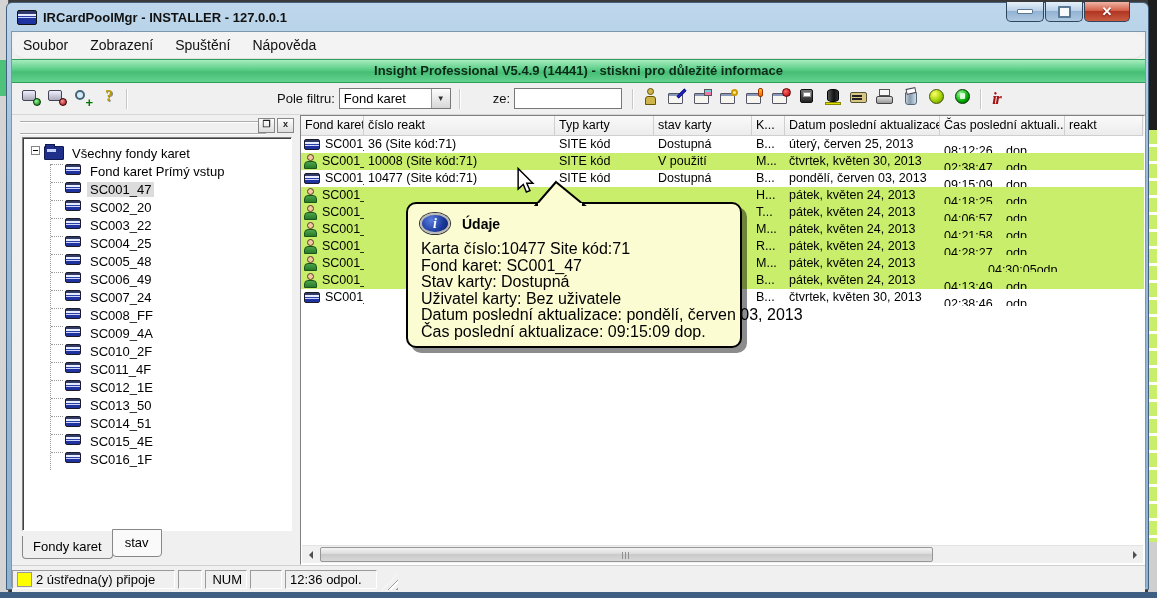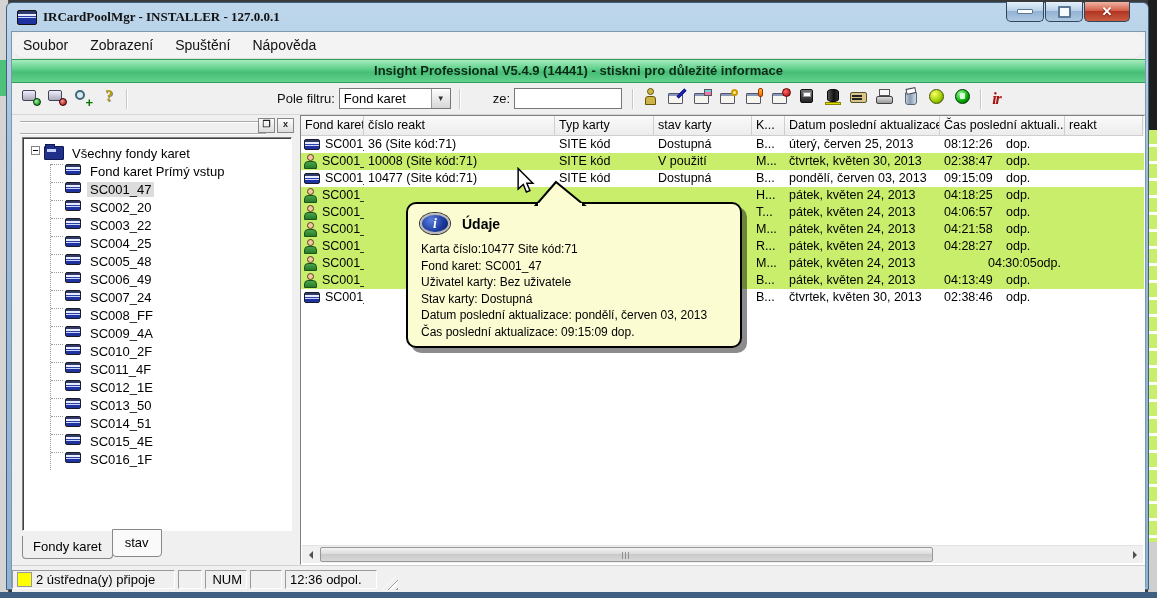--- a/index.html
+++ b/index.html
@@ -11,21 +11,21 @@
   .bg-right{position:absolute;right:0;top:0;width:9px;height:598px;background:#1e1e1e;}
   .bg-right .bg-rows{position:absolute;left:0;top:130px;width:9px;height:412px;
     background:repeating-linear-gradient(180deg,#c9ee6b 0 14px,#ffffff 14px 17px);}
   .bg-right .bg-gray{position:absolute;left:0;top:542px;width:9px;height:50px;background:#cfcfcf;}
   .bg-bottom{position:absolute;left:0;top:592px;width:1157px;height:6px;background:#3f5f82;}
 
   
   .window{position:absolute;left:6px;top:2px;width:1143px;height:588px;box-sizing:border-box;
     background:linear-gradient(180deg,#bed7ec,#9dbcd9 30%,#8fb3d4);border:1px solid #44627e;
     border-radius:6px 6px 0 0;padding:0 4px 4px 4px;}
-  .titlebar{position:relative;height:28px;display:flex;align-items:center;font-family:Liberation Serif, serif;}
+  .titlebar{position:relative;height:28px;display:flex;align-items:center;}
   .app-ico{width:18px;height:13px;margin:0 6px 0 6px;border:1px solid #111;border-radius:2px;
     background:linear-gradient(180deg,#2e3a6e 0 3px,#e8ecff 3px 5px,#2b3fa8 5px 6px,#cdd6ff 6px 7px,#1f33a0 7px 100%);}
   .title-text{font-size:13px;font-weight:600;color:#111;}
   .winbtns{position:absolute;right:14px;top:-1px;display:flex;}
   .wbtn{width:38px;height:20px;box-sizing:border-box;border:1px solid #30465c;border-top:none;
     border-radius:0 0 5px 5px;margin-left:1px;display:flex;align-items:center;justify-content:center;
     background:linear-gradient(#e6f1fb,#b9d0e6 45%,#93b3d4 50%,#aec8e0);cursor:default;}
   .wbtn.close{width:46px;background:linear-gradient(#f0b4a4,#d2604a 45%,#b13522 50%,#c95c41);}
   .wbtn .bar{width:14px;height:3px;background:#fff;border:1px solid #5a7894;border-radius:1px;}
   .wbtn .box{width:9px;height:8px;background:#f6fafd;border:2px solid #5a7894;border-radius:1px;}
@@ -128,21 +128,21 @@
   
   .table-pane{position:relative;flex:1;height:450px;box-sizing:border-box;background:#fff;
     border:1px solid;border-color:#808080 #ffffff #ffffff #808080;overflow:hidden;}
   .thead{display:flex;height:20px;background:#f1f1f1;}
   .th{box-sizing:border-box;padding:2px 4px 0;font-size:12.5px;color:#000;white-space:nowrap;overflow:hidden;
     border-right:1px solid #cfcfcf;border-bottom:1px solid #cfcfcf;background:linear-gradient(#fafafa,#ececec);flex:0 0 auto;}
   .tr{display:flex;height:17px;line-height:17px;background:#fff;}
   .tr.hl{background:#c9ee6b;}
   .td{box-sizing:border-box;padding:0 4px;font-size:12.5px;color:#000;white-space:nowrap;overflow:hidden;flex:0 0 auto;}
   .td.first{display:flex;align-items:center;gap:5px;padding-left:3px;}
-  .td .tt{display:inline-block;width:62px;}
+  .td .tt{display:inline-block;width:62px;margin-top:7px;}
   .hscroll{position:absolute;left:1px;right:1px;bottom:1px;height:17px;background:#f0f0f0;display:flex;border-top:1px solid #e3e3e3;}
   .sc-arrow{width:17px;height:17px;display:flex;align-items:center;justify-content:center;background:#f0f0f0;}
   .sc-arrow span{width:0;height:0;border:4px solid transparent;}
   .sc-arrow.left span{border-right-color:#505050;margin-left:-4px;}
   .sc-arrow.right span{border-left-color:#505050;margin-right:-4px;}
   .sc-track{flex:1;position:relative;}
   .sc-thumb{position:absolute;left:1px;top:1px;height:15px;width:76%;box-sizing:border-box;border:1px solid #979797;border-radius:2px;
     background:linear-gradient(#f4f4f4,#dcdcdc 45%,#cacaca 50%,#d8d8d8);}
   .sc-thumb::after{content:"";position:absolute;left:50%;top:4px;margin-left:-5px;width:9px;height:7px;
     background:repeating-linear-gradient(90deg,#909090 0 1px,rgba(0,0,0,0) 1px 3px);}
@@ -162,21 +162,21 @@
     border:2px solid #000;border-radius:10px;box-shadow:5px 5px 0 rgba(0,0,0,0.45);z-index:40;}
   .tip-tail{position:absolute;left:532px;top:180px;z-index:41;}
   .tip-head{display:flex;align-items:center;padding:9px 0 2px 12px;}
   .info-ico{width:30px;height:21px;border-radius:50%;box-sizing:border-box;position:relative;
     background:radial-gradient(circle at 35% 30%,#5a7fe0,#1a3a9c 60%,#0a1f66);
     border:2px solid #b9b9b9;box-shadow:0 0 0 1px #333;}
   .info-ico::after{content:"i";position:absolute;left:0;right:0;top:0px;text-align:center;
     color:#fff;font:bold italic 14px "Liberation Serif",serif;line-height:17px;}
   .tip-title{font-size:14px;font-weight:bold;color:#000;margin-left:12px;}
   .tip-lines{padding:5px 0 0 13px;}
-  .tip-line{font-size:12px;line-height:16.5px;color:#000;white-space:nowrap;}
+  .tip-line{font-size:16px;line-height:16.5px;color:#000;white-space:nowrap;}
 
   .cursor{position:absolute;left:516px;top:167px;z-index:50;}
 </style>
 </head>
 <body>
 
 <div class="screen">
   <div class="bg-left">
       <div class="bg-banner"></div>
     </div>
@@ -506,22 +506,22 @@
   </div>
 
   <div class="tip-body">
     <div class="tip-head">
       <span class="info-ico"></span>
       <span class="tip-title">Údaje</span>
     </div>
     <div class="tip-lines" id="tip-lines">
         <div class="tip-line">Karta číslo:10477 Site kód:71</div>
         <div class="tip-line">Fond karet: SC001_47</div>
+        <div class="tip-line">Stav karty: Dostupná</div>
         <div class="tip-line">Uživatel karty: Bez uživatele</div>
-        <div class="tip-line">Stav karty: Dostupná</div>
         <div class="tip-line">Datum poslední aktualizace: pondělí, červen 03, 2013</div>
         <div class="tip-line">Čas poslední aktualizace: 09:15:09 dop.</div>
       </div>
   </div>
   <svg class="tip-tail" width="56" height="28" viewBox="0 0 56 28">
     <polygon points="24,2 52,25 4,25" fill="#fbfcd2" stroke="#000" stroke-width="2"></polygon>
     <rect x="6" y="23" width="44" height="5" fill="#fbfcd2"></rect>
   </svg>
 
   <svg class="cursor" width="19" height="28" viewBox="0 0 12 19">

